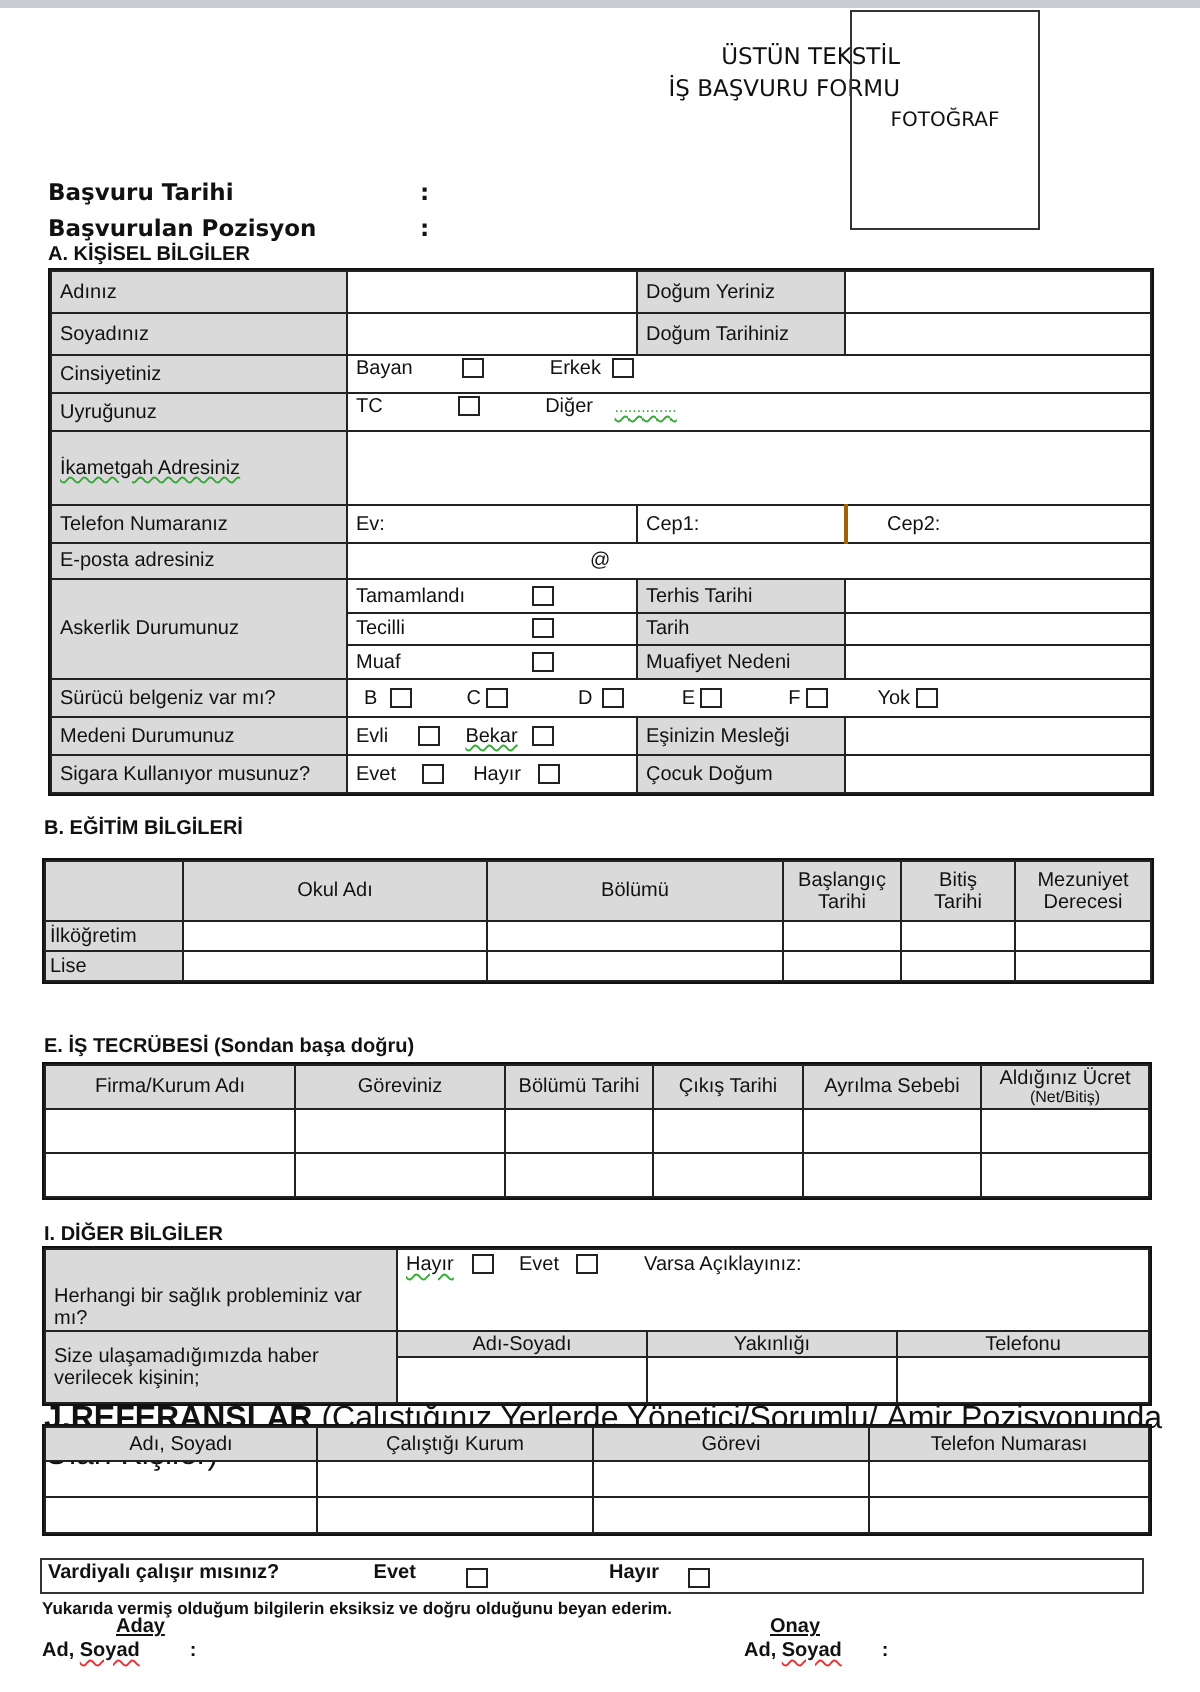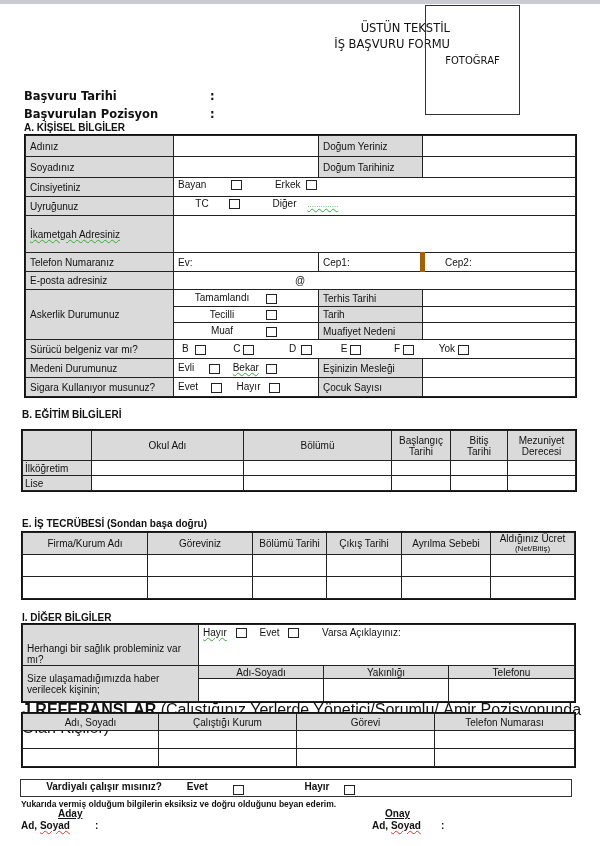--- a/index.html
+++ b/index.html
@@ -14,21 +14,21 @@
   table { border-collapse: collapse; position: absolute; table-layout: fixed; }
   td, th { border: 1px solid #222; font-size: 10px; font-weight: normal; padding: 0 4px; vertical-align: middle; overflow: hidden; white-space: nowrap; }
   .g { background: #dadada; }
   .outer { outline: 1.5px solid #111; }
   .cb { display: inline-block; width: 11px; height: 10px; border: 1px solid #222; vertical-align: middle; background: #fff; }
   .c { text-align: center; }
   .wrap { white-space: normal; line-height: 11px; }
   .sq { text-decoration: underline wavy #3a3; text-decoration-thickness: 1px; }
   .sqr { text-decoration: underline wavy #d33; text-decoration-thickness: 1px; }
   .small { font-size: 8px; }
-  .inl { display: inline-block; text-align: center; }
+  .inl { display: inline-block; }
   .bold { font-weight: bold; }
   .u { text-decoration: underline; }
 </style>
 </head>
 <body>
 
 <div class="topbar"></div>
 
 <div class="abs title" style="left:150px; top:20px; width:300px;text-align:right;">
   <div>ÜSTÜN TEKSTİL</div>
@@ -83,21 +83,21 @@
       <span class="sq small" style="margin-left:8px; color:#3a3;">..............</span>
     </td>
   </tr>
   <tr style="height:37px">
     <td class="g"><span class="sq">İkametgah Adresiniz</span></td>
     <td colspan="4"></td>
   </tr>
   <tr style="height:19px">
     <td class="g">Telefon Numaranız</td>
     <td>Ev:</td>
-    <td style="border-right:5px solid #a16207;">Cep1:</td>
+    <td style="border-right:2px solid #a16207;">Cep1:</td>
     <td colspan="2" style="padding-left:20px;"><span>Cep2:</span></td>
   </tr>
   <tr style="height:18px">
     <td class="g">E-posta adresiniz</td>
     <td colspan="4"><span style="margin-left:117px;">@</span></td>
   </tr>
   <tr style="height:17px">
     <td class="g" rowspan="3">Askerlik Durumunuz</td>
     <td><span class="inl" style="width:88px;">Tamamlandı</span><span class="cb"></span></td>
     <td class="g">Terhis Tarihi</td>
@@ -142,21 +142,21 @@
     <td colspan="2"></td>
   </tr>
   <tr style="height:19px">
     <td class="g">Sigara Kullanıyor musunuz?</td>
     <td>
       <span>Evet</span>
       <span class="cb" style="margin-left:10px;"></span>
       <span style="margin-left:12px;">Hayır</span>
       <span class="cb" style="margin-left:6px;"></span>
     </td>
-    <td class="g">Çocuk Sayısı</td>
+    <td class="g">Çocuk Doğum</td>
     <td colspan="2"></td>
   </tr>
 </tbody>
   </table>
 
 <div class="abs sec" style="left:22px; top:409px;">B. EĞİTİM BİLGİLERİ</div>
 <table class="outer" style="left:22px; top:430px; width:553px;">
   <colgroup>
       <col style="width:69px">
       <col style="width:152px">

